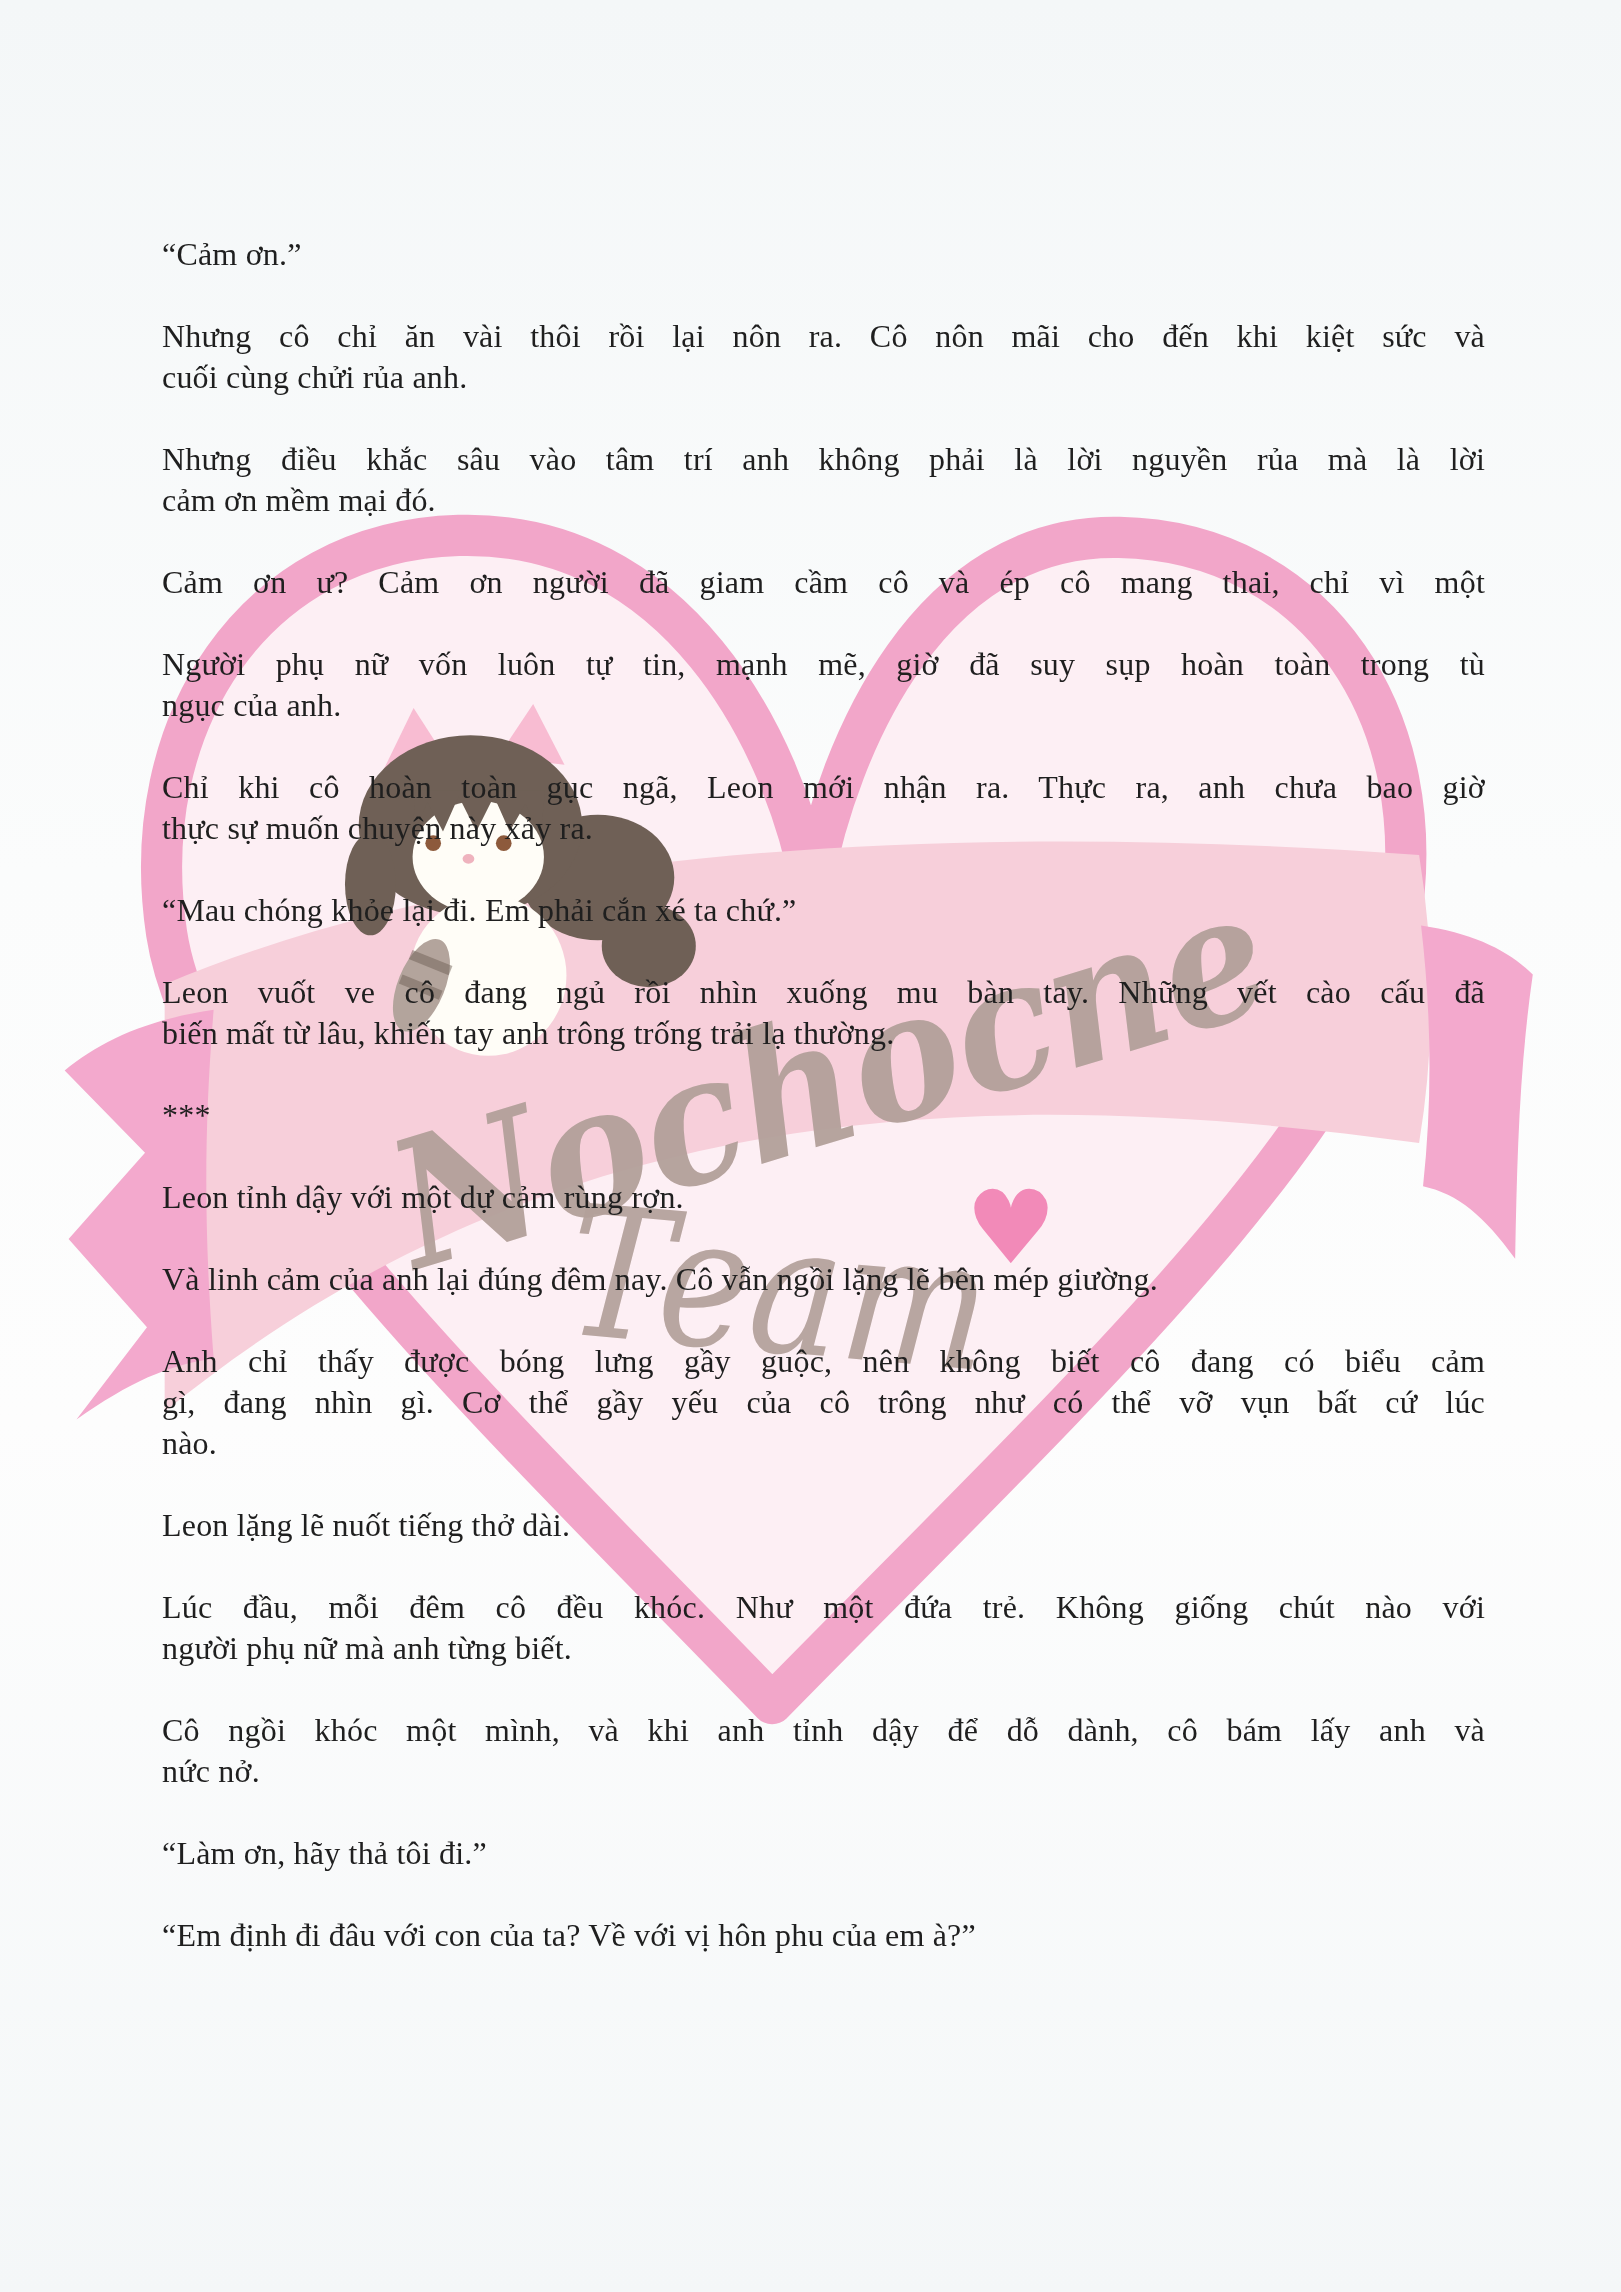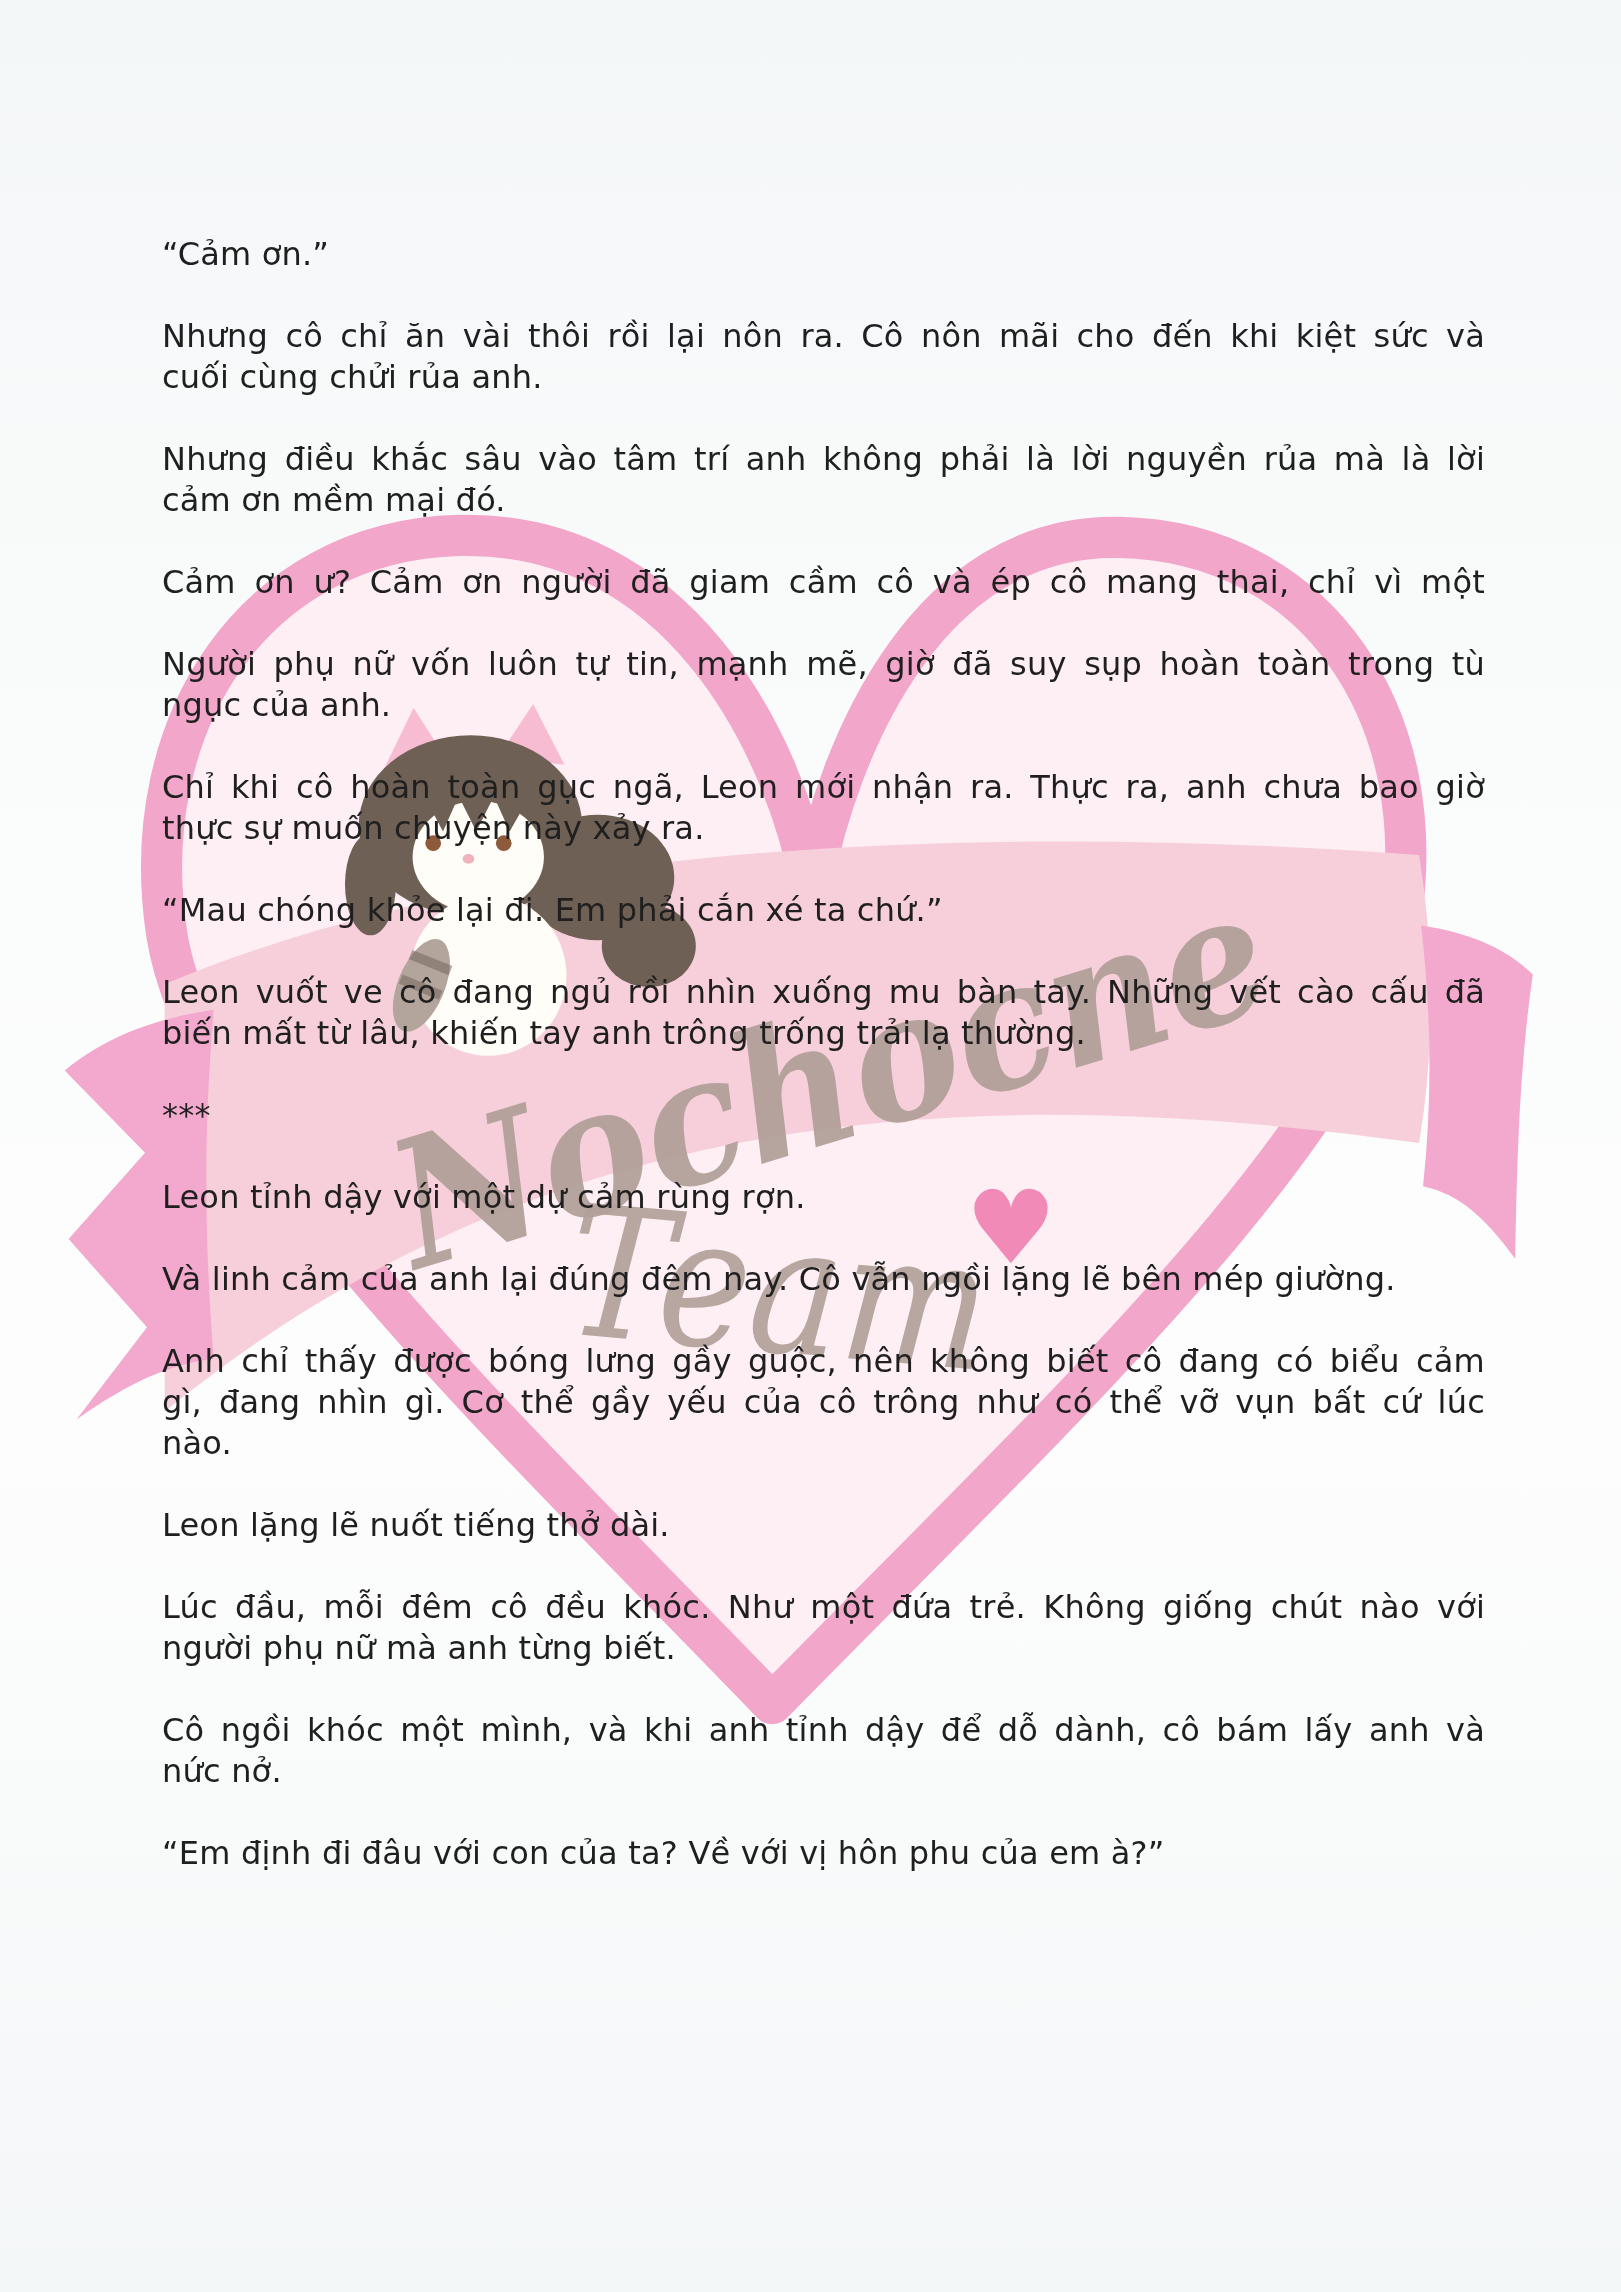--- a/index.html
+++ b/index.html
@@ -47,21 +47,21 @@
   
   .content {
     position: absolute;
     left: 162px; top: 234px; width: 1323px;
     font-size: 32px; line-height: 41px;
     color: var(--page-text);
     letter-spacing: 0.2px;
   }
   .para { margin: 0 0 41px 0; }
   .para:last-child { margin-bottom: 0; }
-  .line { height: 41px; overflow: hidden; text-align: left; }
+  .line { height: 41px; overflow: hidden; text-align: left; font-family: Liberation Serif, serif; }
   .line.just {
     text-align: justify;
     text-align-last: justify;
     -moz-text-align-last: justify;
   }
 </style>
 </head>
 <body>
 
 <div class="page">
@@ -169,18 +169,21 @@
       </div>
       <div class="para">
         <div class="line just">Lúc đầu, mỗi đêm cô đều khóc. Như một đứa trẻ. Không giống chút nào với</div>
         <div class="line">người phụ nữ mà anh từng biết.</div>
       </div>
       <div class="para">
         <div class="line just">Cô ngồi khóc một mình, và khi anh tỉnh dậy để dỗ dành, cô bám lấy anh và</div>
         <div class="line">nức nở.</div>
       </div>
       <div class="para">
+        <div class="line">“Làm ơn, hãy thả tôi đi.”</div>
+      </div>
+      <div class="para">
         <div class="line">“Em định đi đâu với con của ta? Về với vị hôn phu của em à?”</div>
       </div>
     </main>
 
 </div>
 
 
 </body></html>

